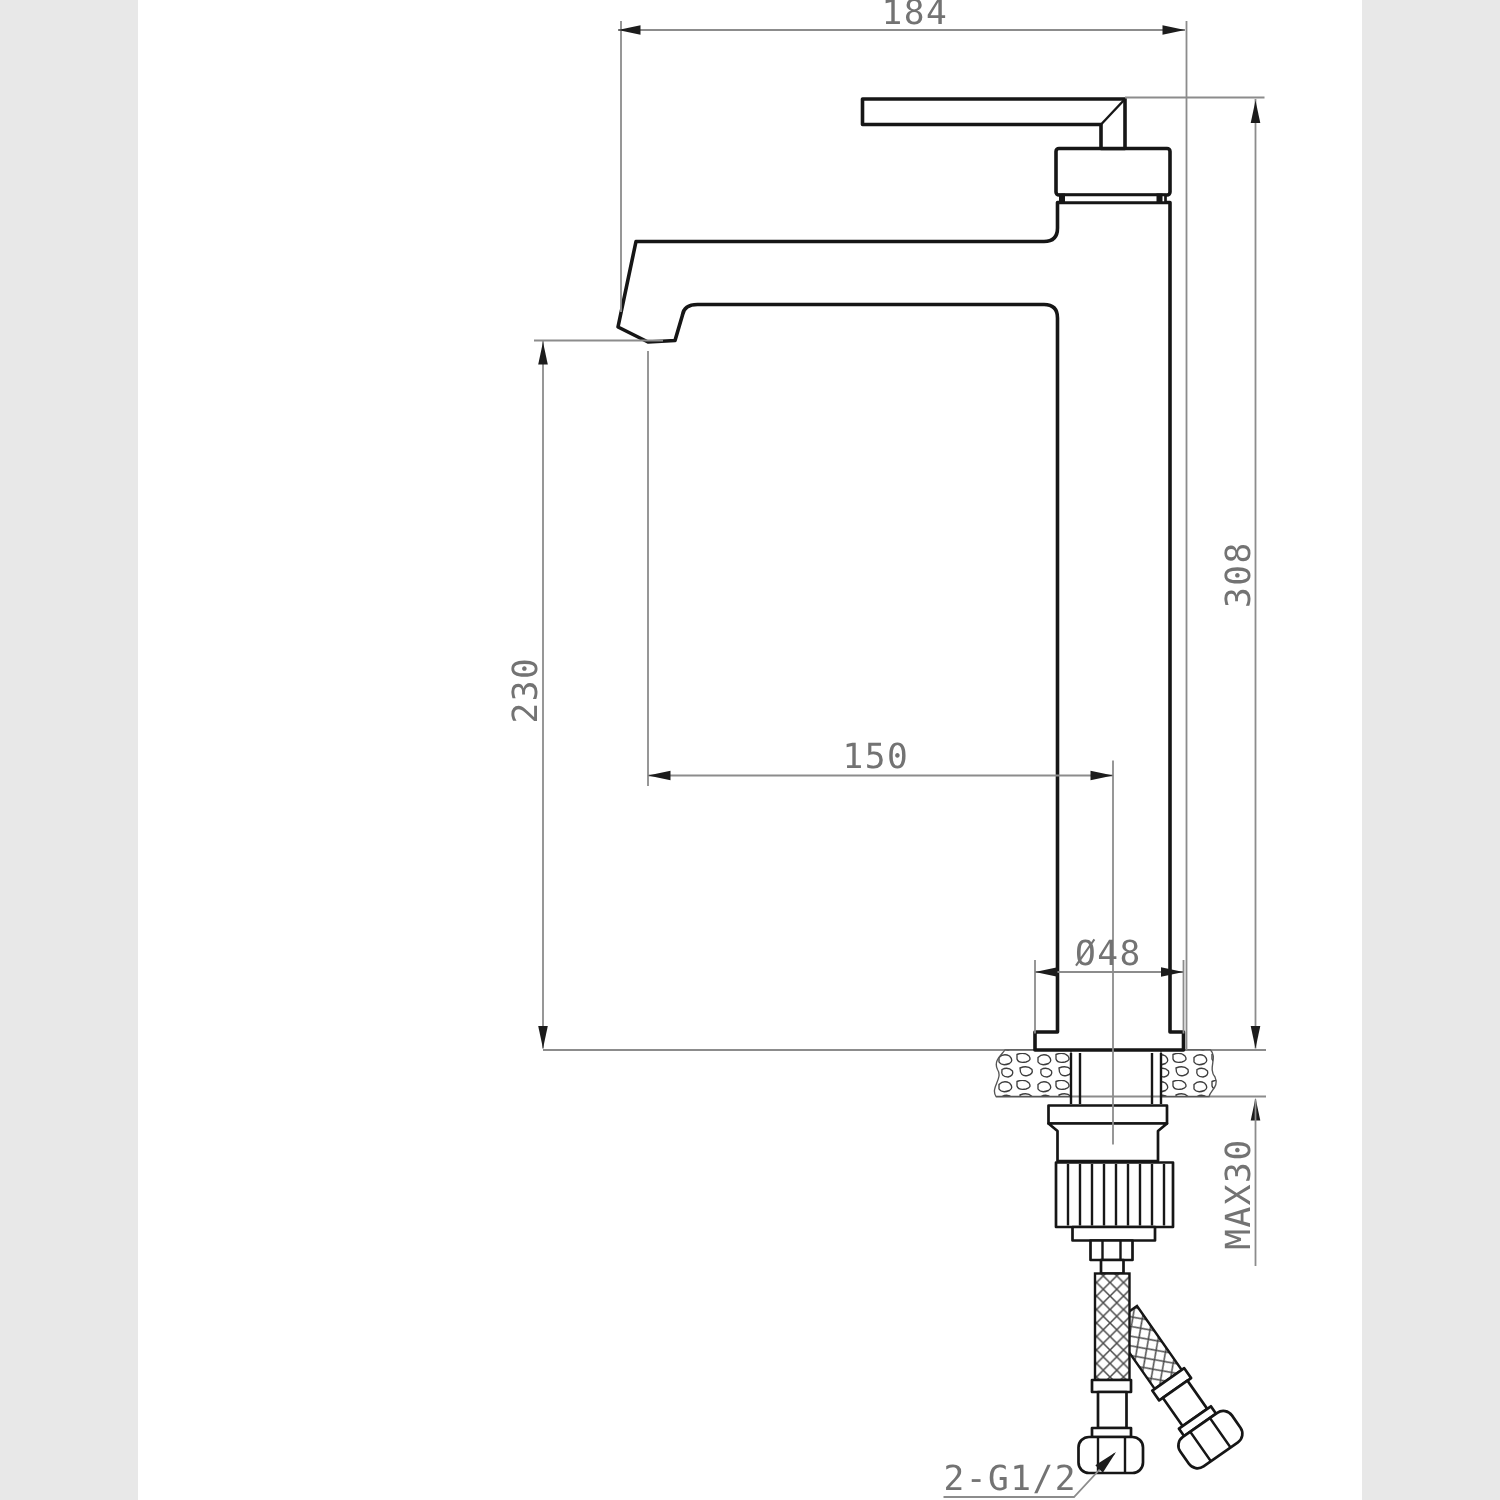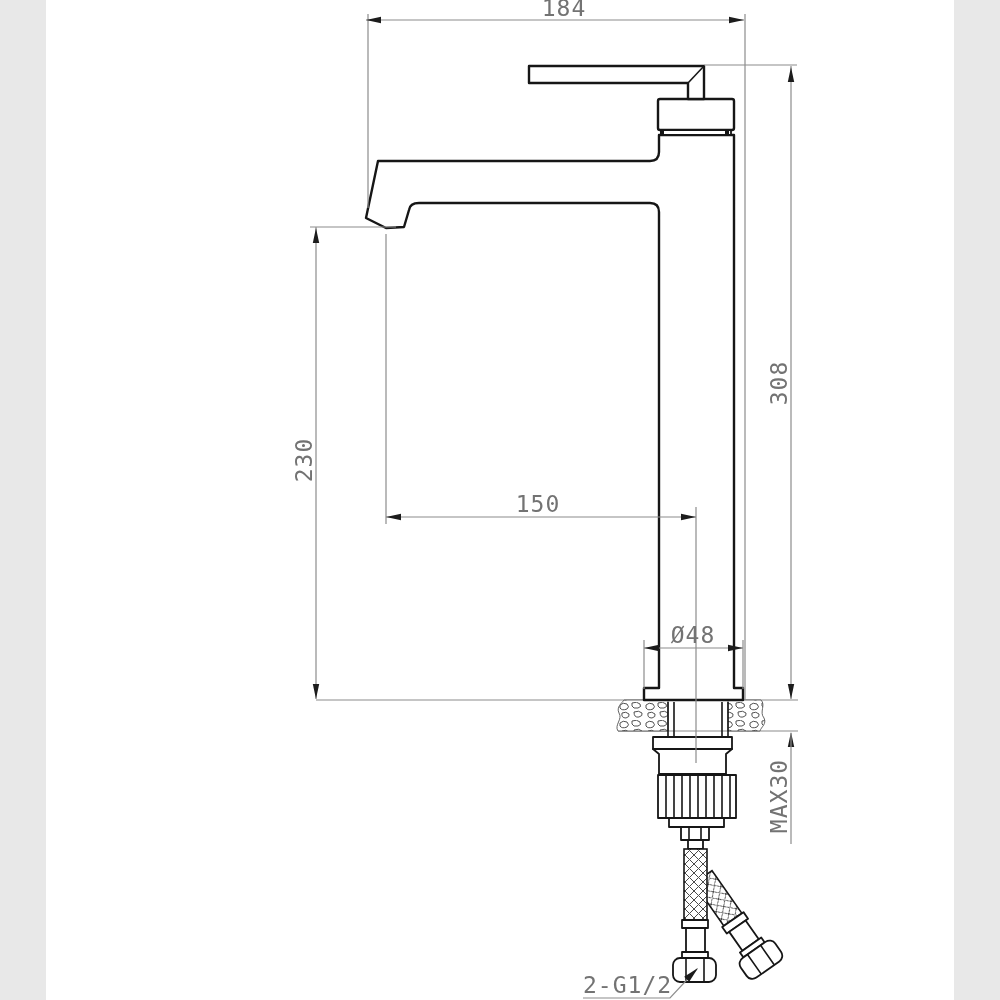--- a/index.html
+++ b/index.html
@@ -1,16 +1,16 @@
 <!DOCTYPE html>
 <html><head>
 <meta charset="utf-8">
 <style>
   html,body{margin:0;padding:0;background:#e8e8e8;}
-  .stage{position:relative;width:908px;height:1000px;background:#ffffff;margin:0 auto;
+  .stage{position:relative;width:816px;height:1000px;background:#ffffff;margin:0 auto;
          font-family:"DejaVu Sans Mono", monospace;}
   svg{position:absolute;inset:0;}
   .outline{stroke:#161616;fill:#ffffff;stroke-width:2.4;stroke-linejoin:round;stroke-linecap:round;}
   .outline-thin{stroke:#161616;fill:#ffffff;stroke-width:1.8;stroke-linejoin:round;}
   .detail{stroke:#161616;fill:none;stroke-width:1.6;}
   .dim{stroke:#8c8c8c;stroke-width:1.2;fill:none;}
   .arrow{fill:#1c1c1c;stroke:none;}
   .dimtext{font-family:"DejaVu Sans Mono", monospace;font-size:23px;fill:#737373;letter-spacing:1px;}
   .hatch-edge{stroke:#555;stroke-width:0.9;}
 </style>

